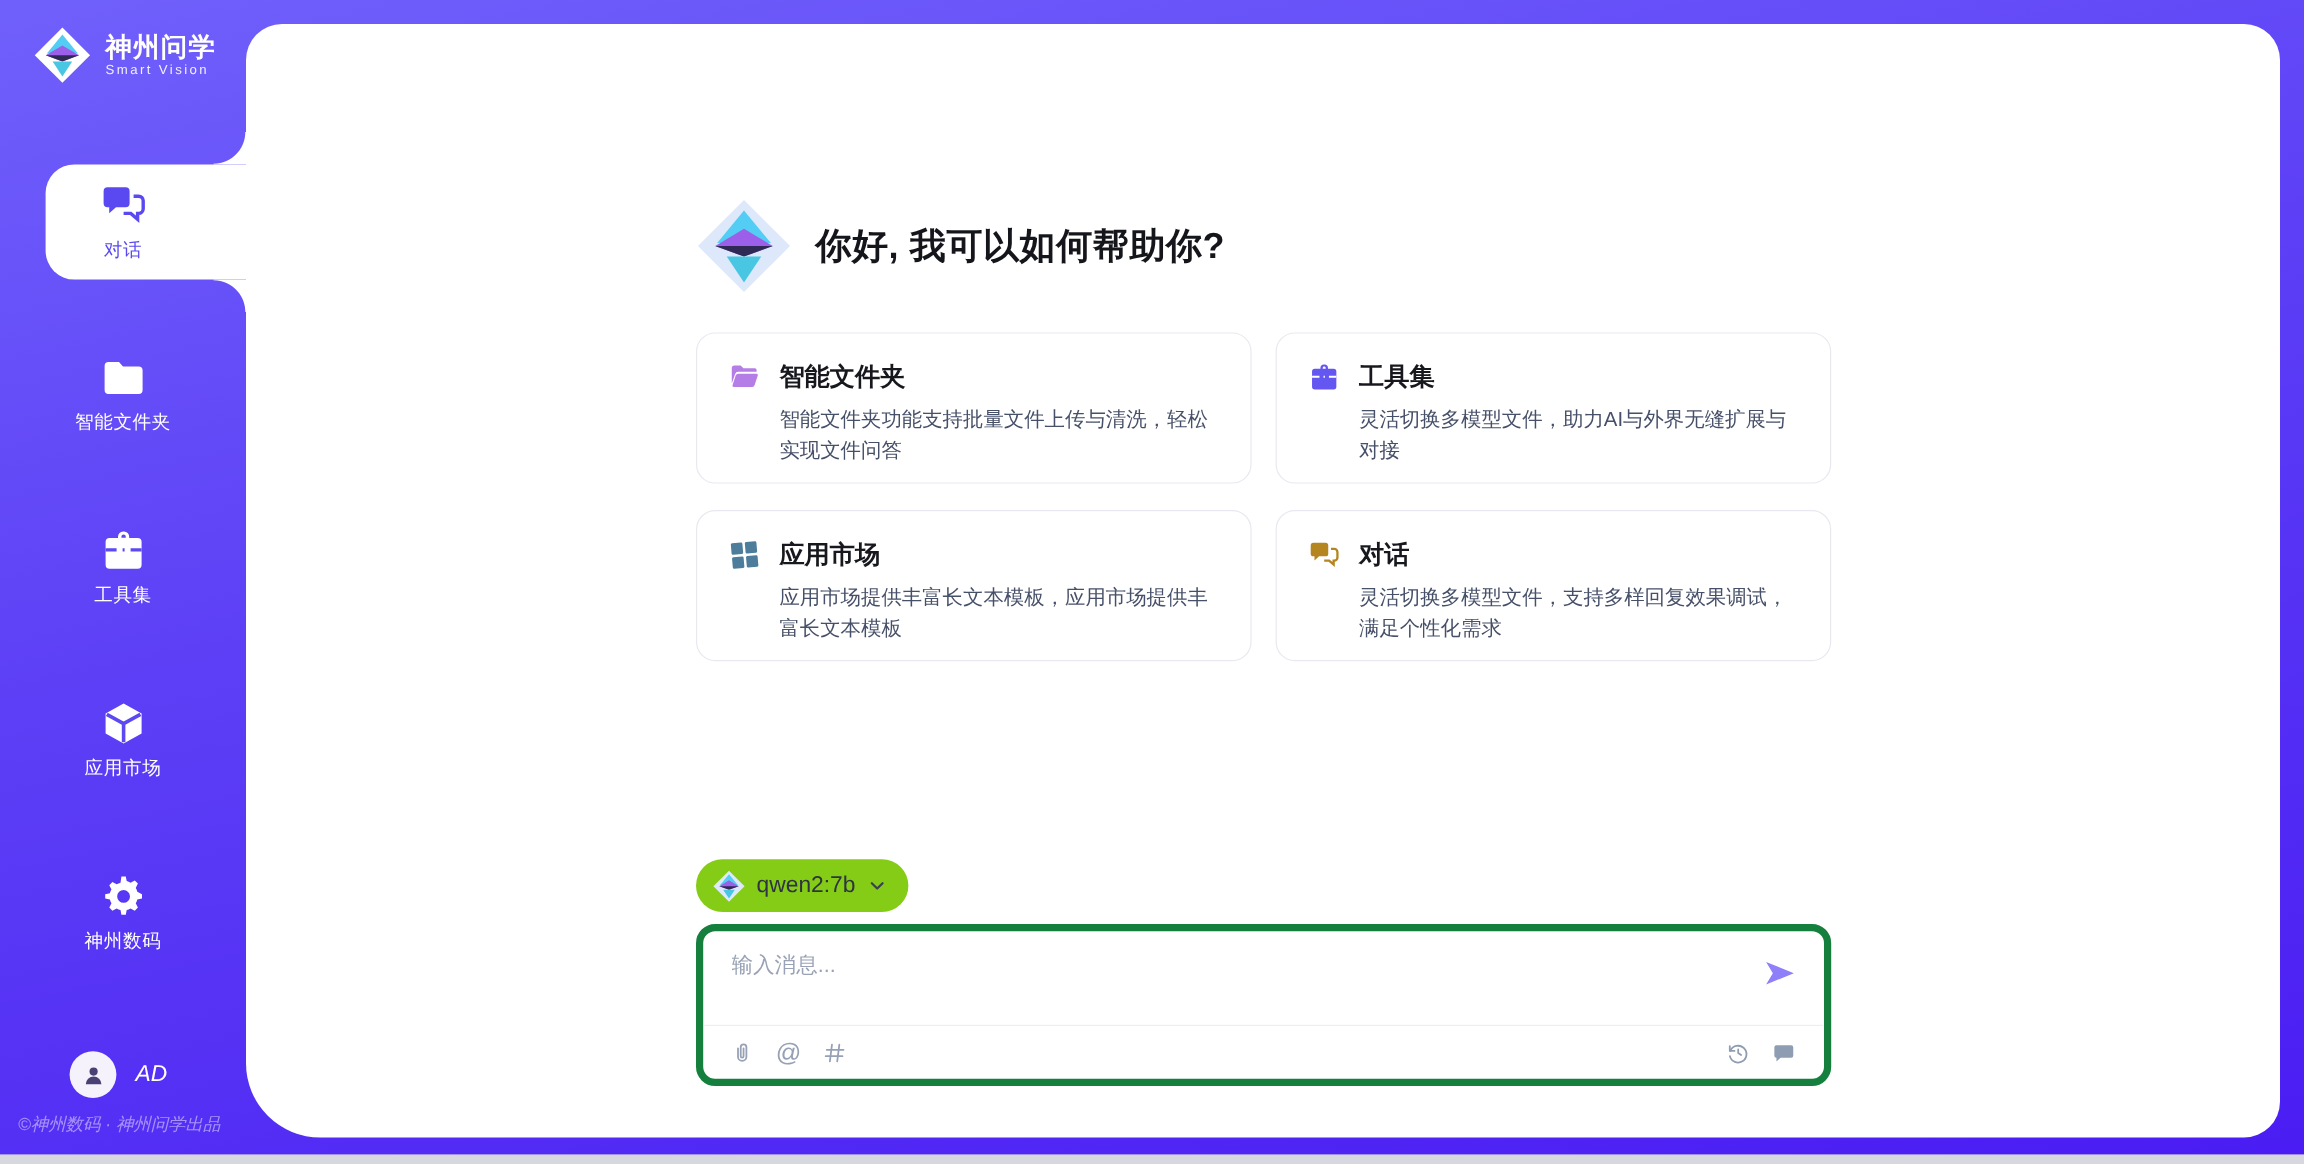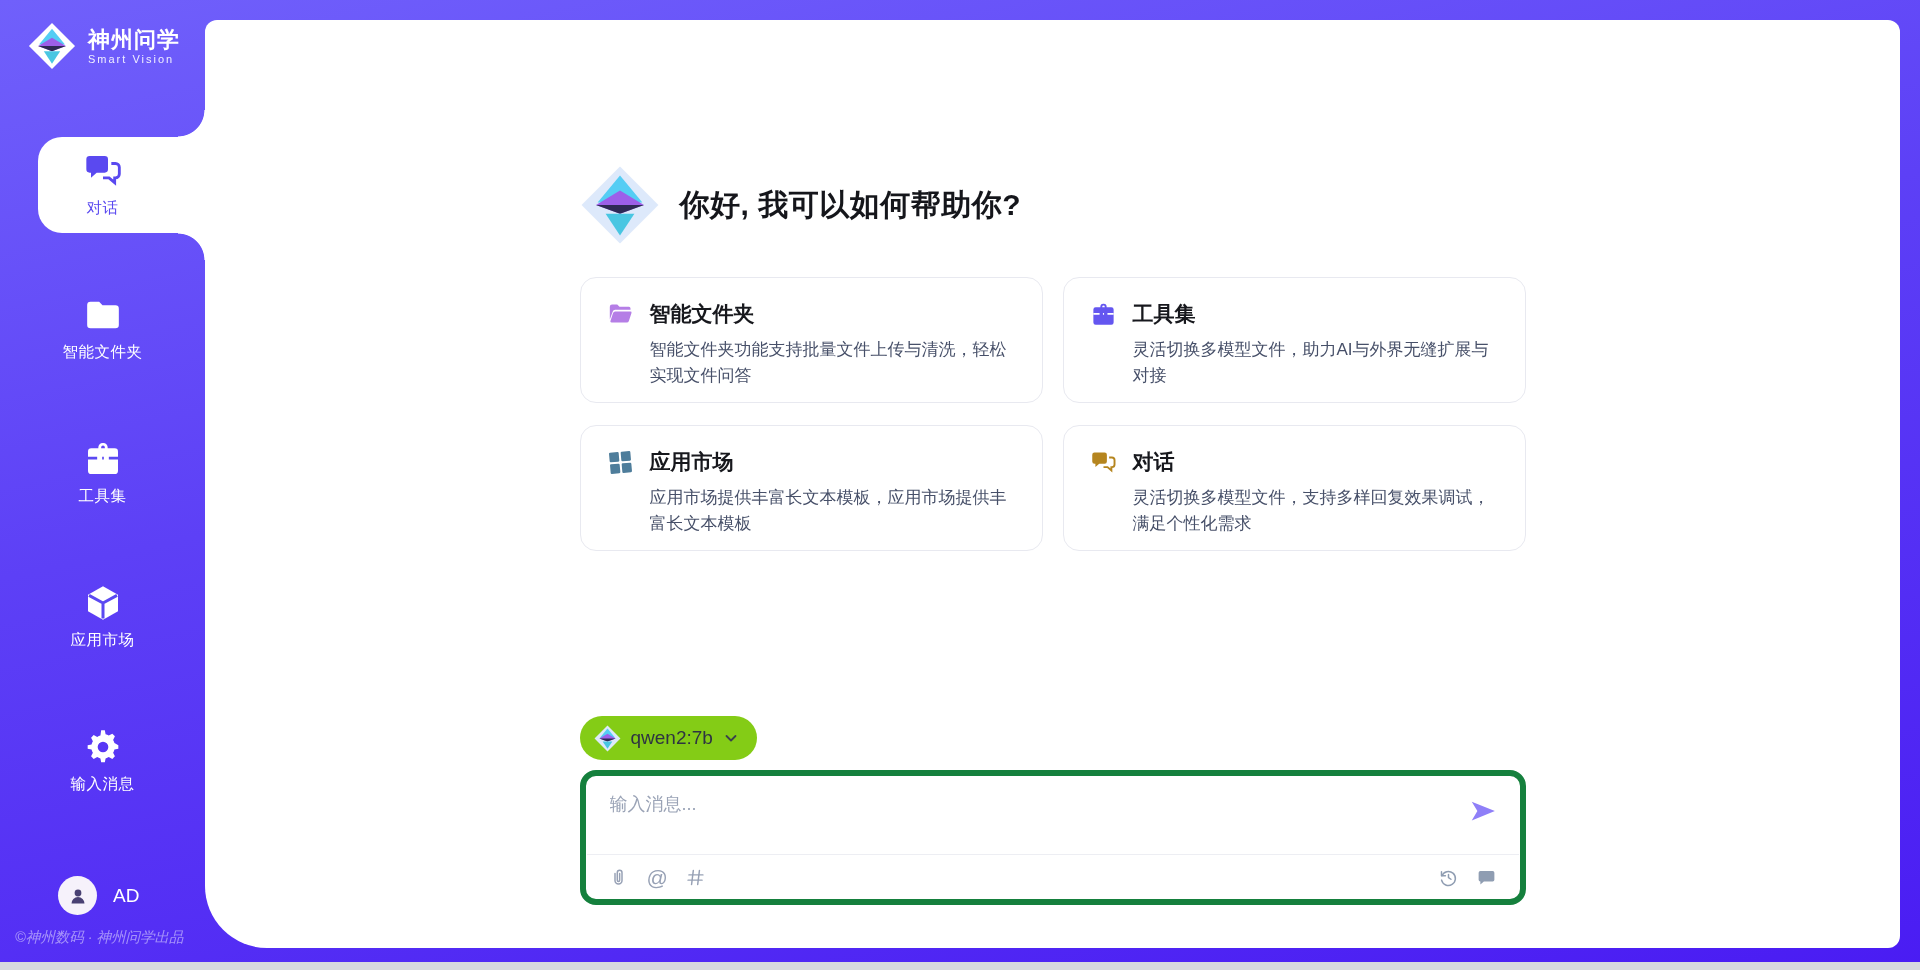--- a/index.html
+++ b/index.html
@@ -35,27 +35,27 @@
     gap:7px; color:#fff; cursor:pointer; z-index:4; }
   .nav-item svg { width:40px; height:40px; }
   .nav-label { font-size:15.5px; letter-spacing:.5px; }
   .nav-item.active { color:#5a49f0; }
   .n1{top:137px}.n2{top:281px}.n3{top:425px}.n4{top:569px}.n5{top:713px}
 
   .user-row { position:absolute; left:58px; top:876px; display:flex; align-items:center; gap:16px; }
   .avatar { width:39px; height:39px; border-radius:50%; background:#f6f2fb;
     display:flex; align-items:center; justify-content:center; }
   .avatar svg { width:24px; height:24px; color:#494173; }
-  .user-name { color:#fff; font-size:19px; }
+  .user-name { color:#fff; font-size:19px;font-style:italic; }
 
   .copyright { position:absolute; left:15px; top:928px; color:rgba(255,255,255,.48); font-size:14.5px;font-style:italic; }
 
   
   .panel { position:absolute; left:205px; top:20px; right:20px; bottom:22px;
-    background:#fff; border-radius:12px; border-bottom-left-radius:62px; z-index:2; }
+    background:#fff; border-radius:30px; border-bottom-left-radius:62px; z-index:2; }
   .content { position:absolute; left:50%; transform:translateX(-50%); width:946px;
     top:0; bottom:0; padding-top:145px; }
 
   .welcome { display:flex; align-items:center; gap:20px; height:80px; }
   .welcome svg { width:80px; height:80px; }
   .greeting { font-size:30px; font-weight:bold; color:#15161b; letter-spacing:.5px; }
 
   .cards { margin-top:32px; display:grid; grid-template-columns:1fr 1fr; gap:22px 20px; }
   .card { background:#fff; border:1px solid #e8e9f0; border-radius:16px;
     padding:22px 26px 20px 26px; height:126px; cursor:pointer; }
@@ -146,21 +146,21 @@
         <path d="M12 2l9 5v10l-9 5-9-5V7l9-5z" fill="currentColor"></path>
         <path d="M3.6 7.4L12 12l8.4-4.6M12 12v9.3" fill="none" stroke="#5b49f2" stroke-width="1.8" stroke-linejoin="round"></path>
       </svg>
       <span class="nav-label">应用市场</span>
     </div>
 
     <div class="nav-item n5">
       <svg viewBox="0 0 24 24">
         <path fill="currentColor" fill-rule="evenodd" d="M10.9 2h2.2l.45 2.35a6.2 6.2 0 0 1 1.9.79l2.15-1.08 1.55 1.55-1.08 2.15c.36.59.63 1.23.79 1.9L21.2 10.9v2.2l-2.34.45a6.2 6.2 0 0 1-.79 1.9l1.08 2.15-1.55 1.55-2.15-1.08a6.2 6.2 0 0 1-1.9.79L13.1 21.2h-2.2l-.45-2.34a6.2 6.2 0 0 1-1.9-.79L6.4 19.15 4.85 17.6l1.08-2.15a6.2 6.2 0 0 1-.79-1.9L2.8 13.1v-2.2l2.34-.45c.16-.67.43-1.31.79-1.9L4.85 6.4 6.4 4.85l2.15 1.08a6.2 6.2 0 0 1 1.9-.79L10.9 2zM12 8.8a3.2 3.2 0 1 0 0 6.4 3.2 3.2 0 0 0 0-6.4z"></path>
       </svg>
-      <span class="nav-label">输入消息</span>
+      <span class="nav-label">神州数码</span>
     </div>
 
     <div class="user-row">
       <div class="avatar">
         <svg viewBox="0 0 24 24">
           <circle cx="12" cy="9" r="3.4" fill="currentColor"></circle>
           <path d="M5.5 19.5a6.5 6.5 0 0 1 13 0z" fill="currentColor"></path>
         </svg>
       </div>
       <span class="user-name">AD</span>

